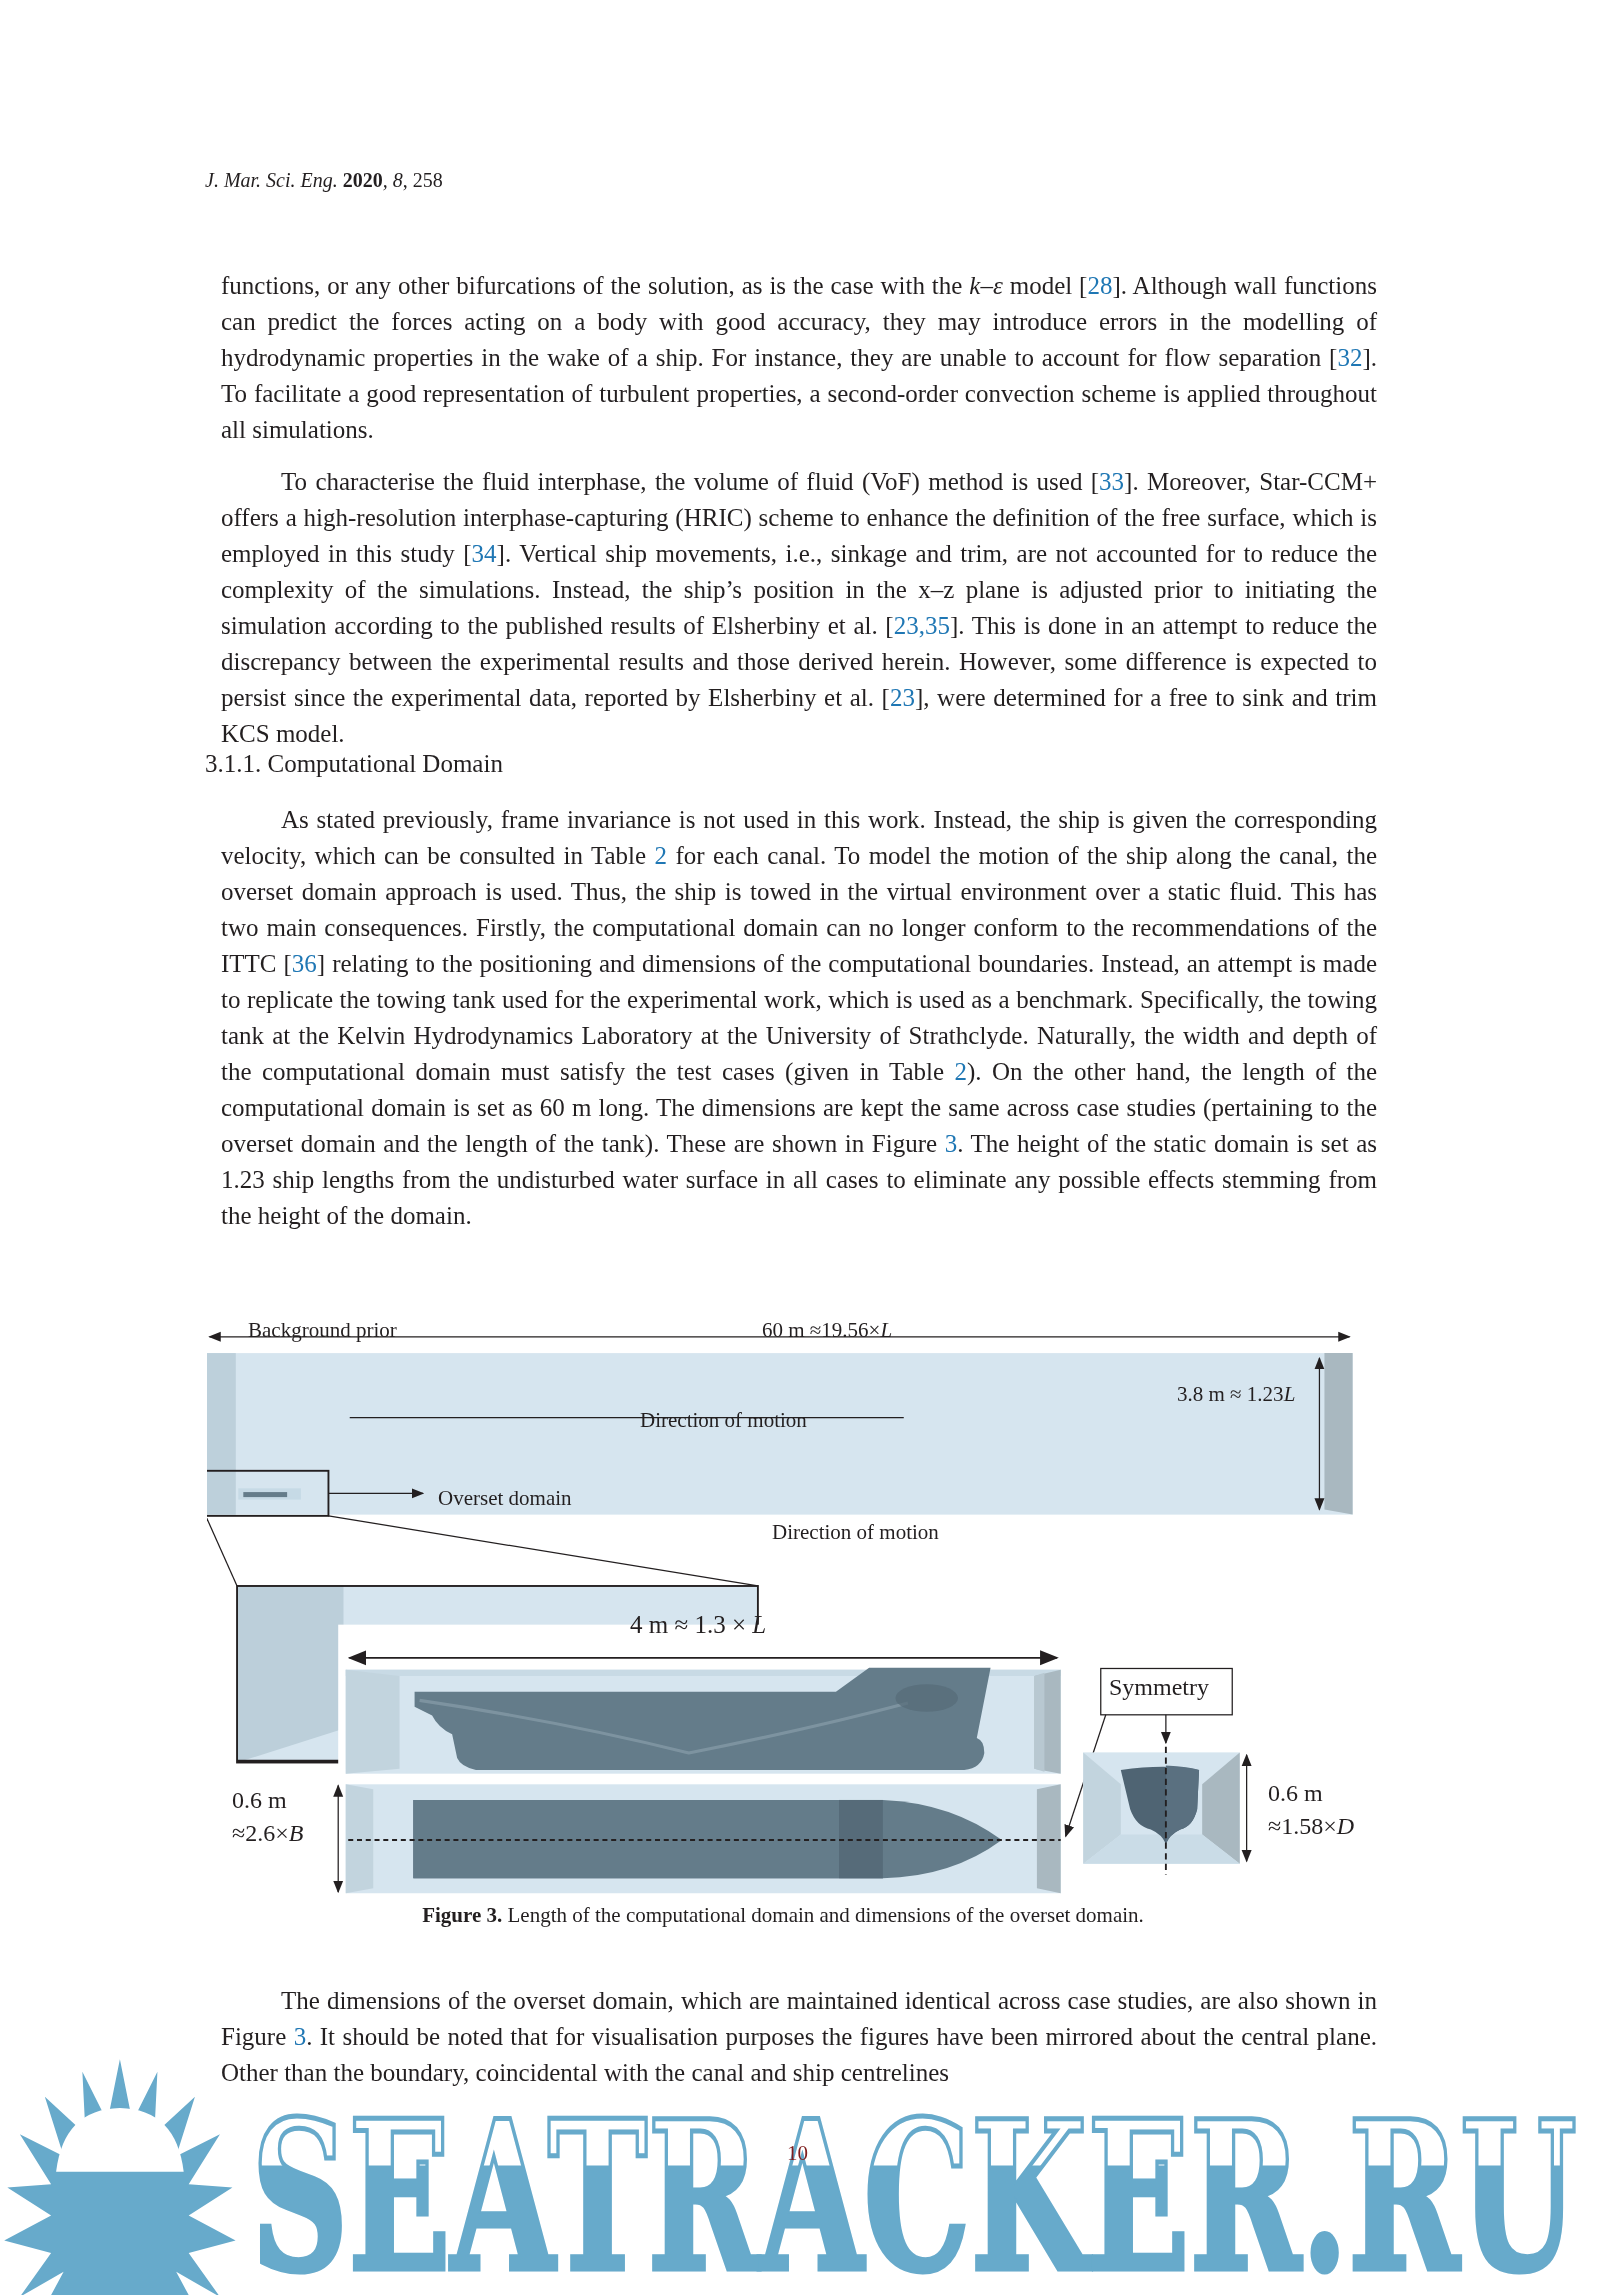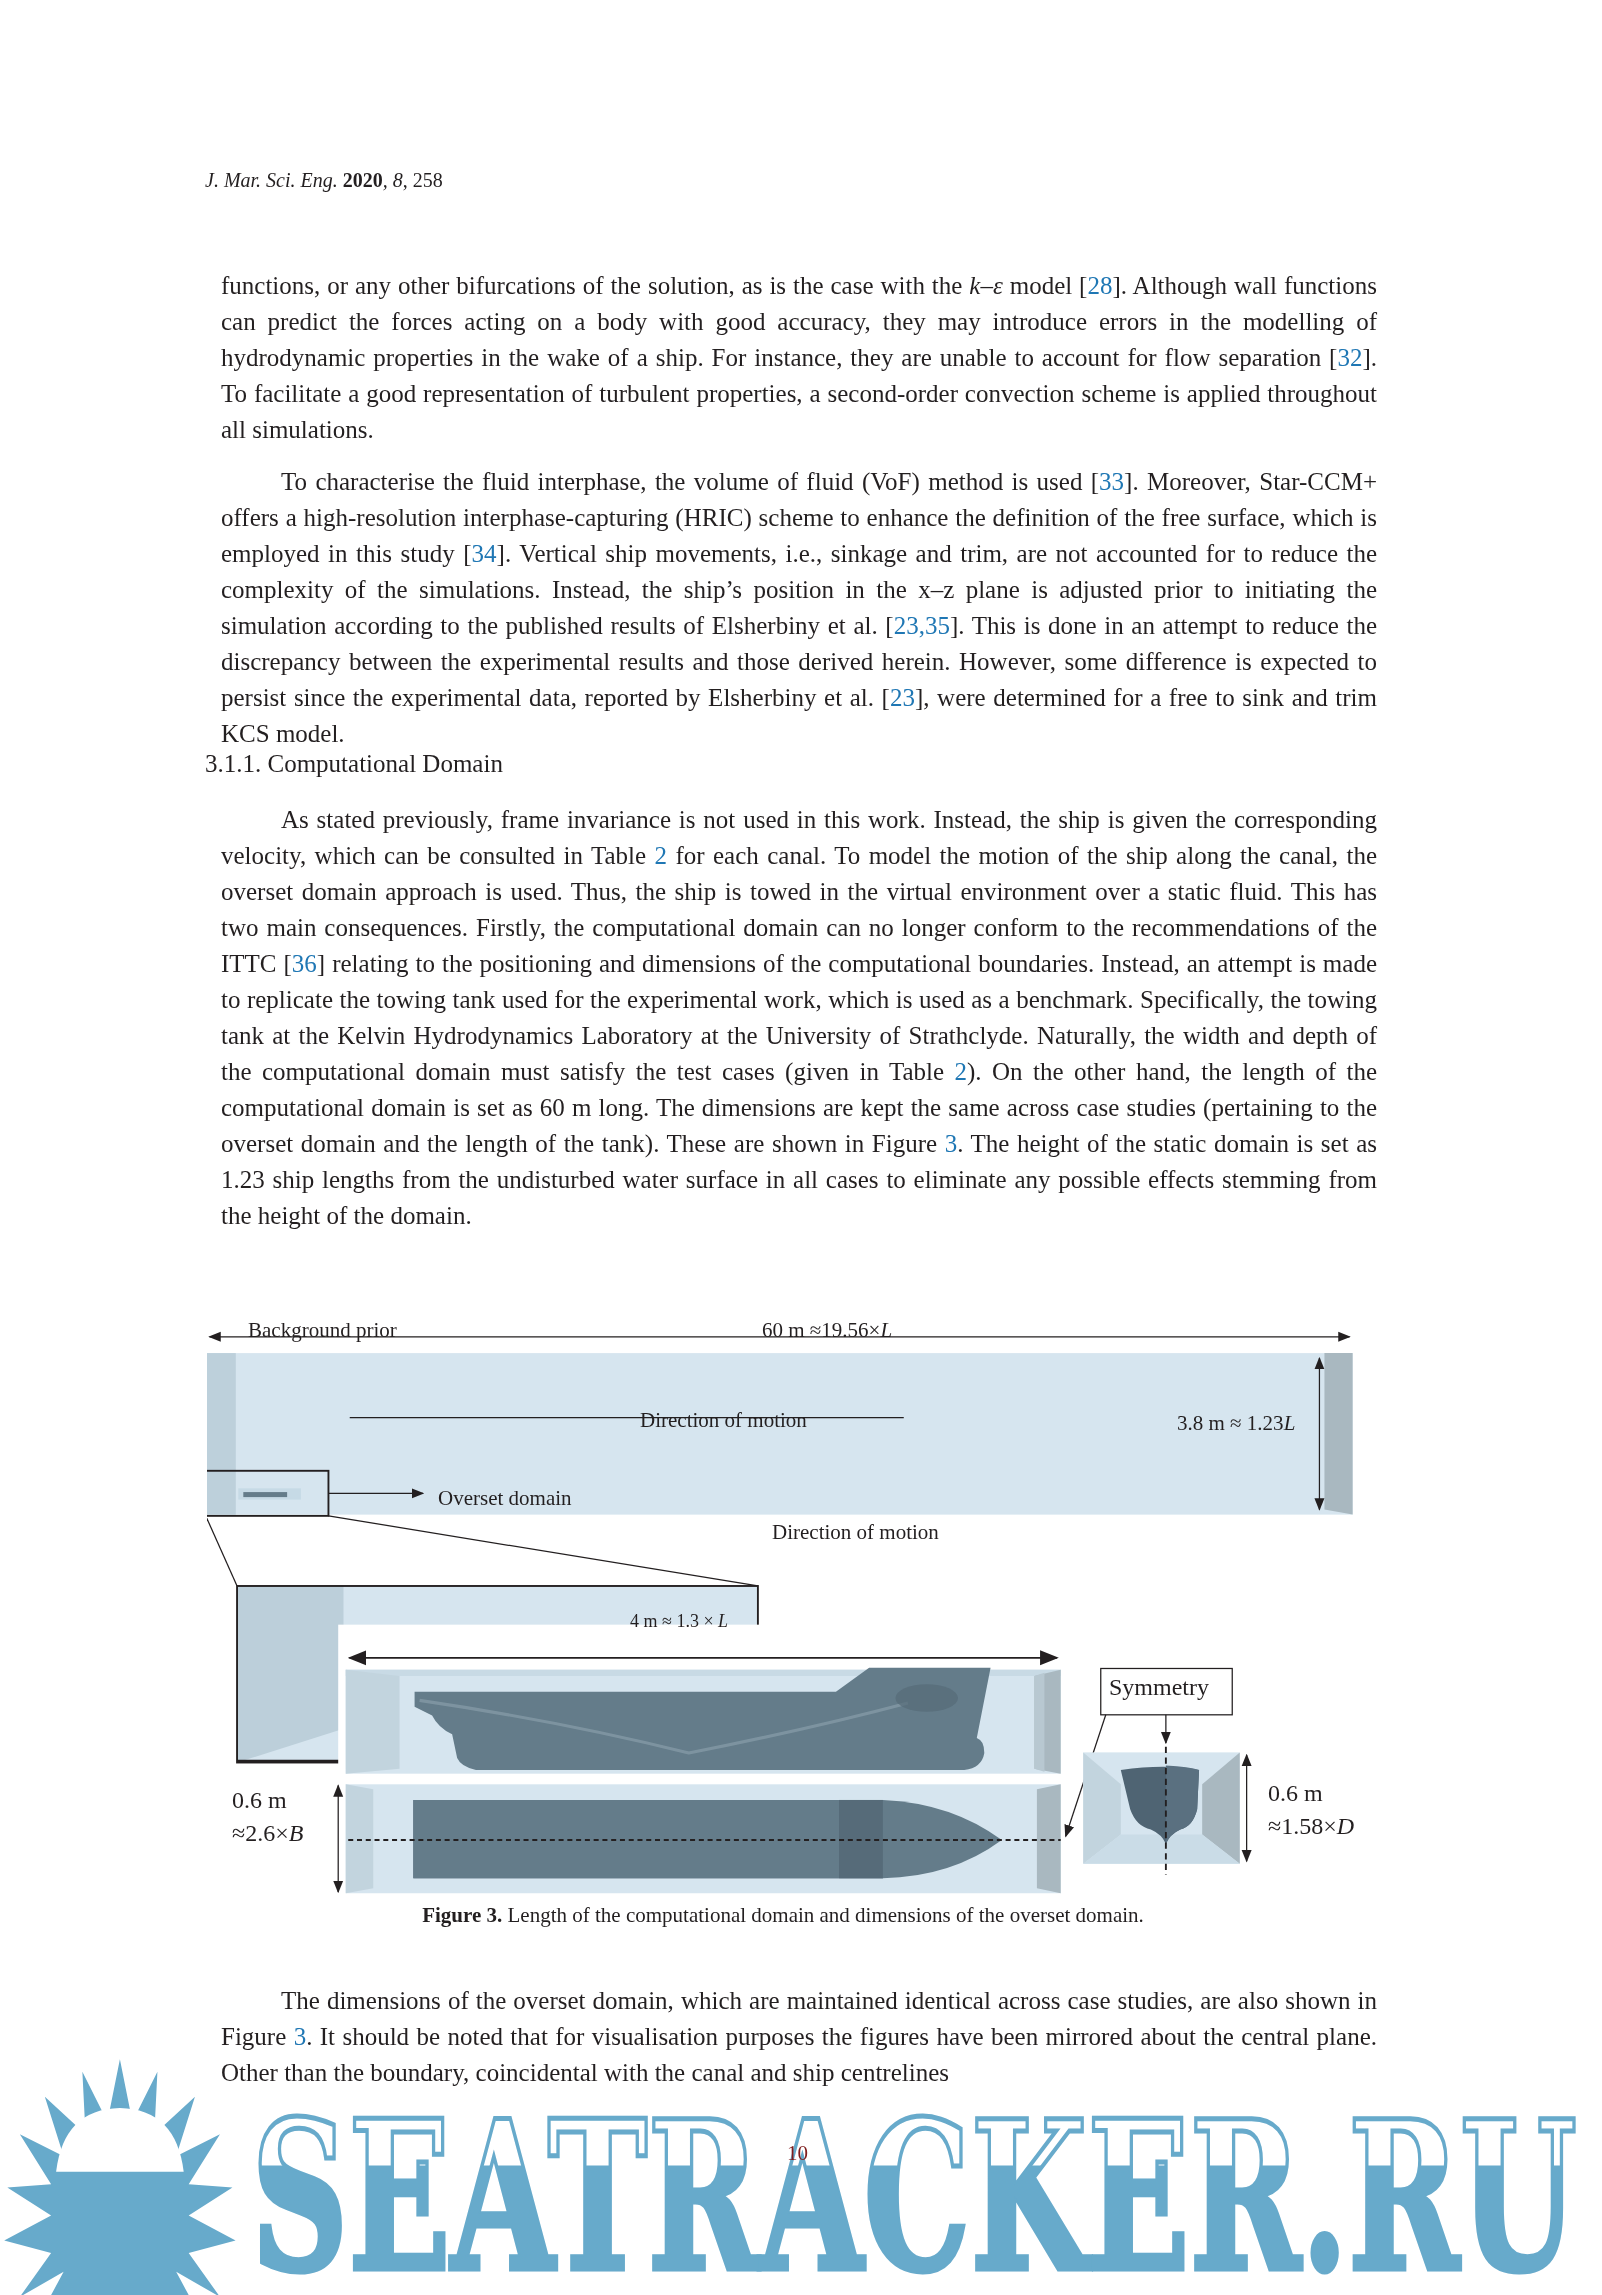--- a/index.html
+++ b/index.html
@@ -131,25 +131,25 @@
   <polygon points="1980,2799 1920,2850 1920,2930 1980,2977" fill="#a9b8c0"></polygon>
   <polygon points="1730,2977 1790,2930 1920,2930 1980,2977" fill="#cadce7"></polygon>
   <path d="M1790,2827 Q1862,2817 1915,2827 L1912,2890 Q1905,2918 1885,2922 Q1868,2930 1862,2945 Q1856,2930 1838,2922 Q1815,2918 1805,2890 Z" fill="#4f6473"></path>
   <path d="M1862,2820 Q1900,2822 1915,2827 L1912,2890 Q1905,2918 1885,2922 Q1868,2930 1862,2945 Z" fill="#5a7080"></path>
   <line x1="1862" y1="2790" x2="1862" y2="2995" stroke="#231f20" stroke-width="3" stroke-dasharray="10,7"></line>
   <line x1="1991" y1="2803" x2="1991" y2="2973" stroke="#231f20" stroke-width="2" marker-start="url(#a2s)" marker-end="url(#a2)"></line>
 </svg>
 
 <div class="fig-label" style="left:248px; top:1318px; font-size:21px;">Background prior</div>
 <div class="fig-label" style="left:762px; top:1318px; font-size:21px;"><span>60 m ≈19.56×</span><i>L</i></div>
-<div class="fig-label" style="left:1177px; top:1382px; font-size:21px;margin-top:29px;"><span>3.8 m ≈ 1.23</span><i>L</i></div>
+<div class="fig-label" style="left:1177px; top:1382px; font-size:21px;"><span>3.8 m ≈ 1.23</span><i>L</i></div>
 <div class="fig-label" style="left:640px; top:1408px; font-size:21px;">Direction of motion</div>
 <div class="fig-label" style="left:438px; top:1486px; font-size:21px;">Overset domain</div>
 <div class="fig-label" style="left:772px; top:1520px; font-size:21px;">Direction of motion</div>
-<div class="fig-label" style="left:630px; top:1611px; font-size:18px;"><span>4 m ≈ 1.3 × </span><i>L</i></div>
+<div class="fig-label" style="left:630px; top:1611px; font-size:25px;"><span>4 m ≈ 1.3 × </span><i>L</i></div>
 <div class="fig-label" style="left:232px; top:1784px; font-size:24px; line-height:33px;"><span>0.6 m</span><br><span>≈2.6×</span><i>B</i></div>
 <div class="fig-label" style="left:1109px; top:1674px; font-size:24px;">Symmetry</div>
 <div class="fig-label" style="left:1268px; top:1777px; font-size:24px; line-height:33px;"><span>0.6 m</span><br><span>≈1.58×</span><i>D</i></div>
 
 <div class="caption">
   <b>Figure 3.</b><span> Length of the computational domain and dimensions of the overset domain.</span>
 </div>
 
 <div class="body-text" style="top:1967px;">
   <p class="para indent">

